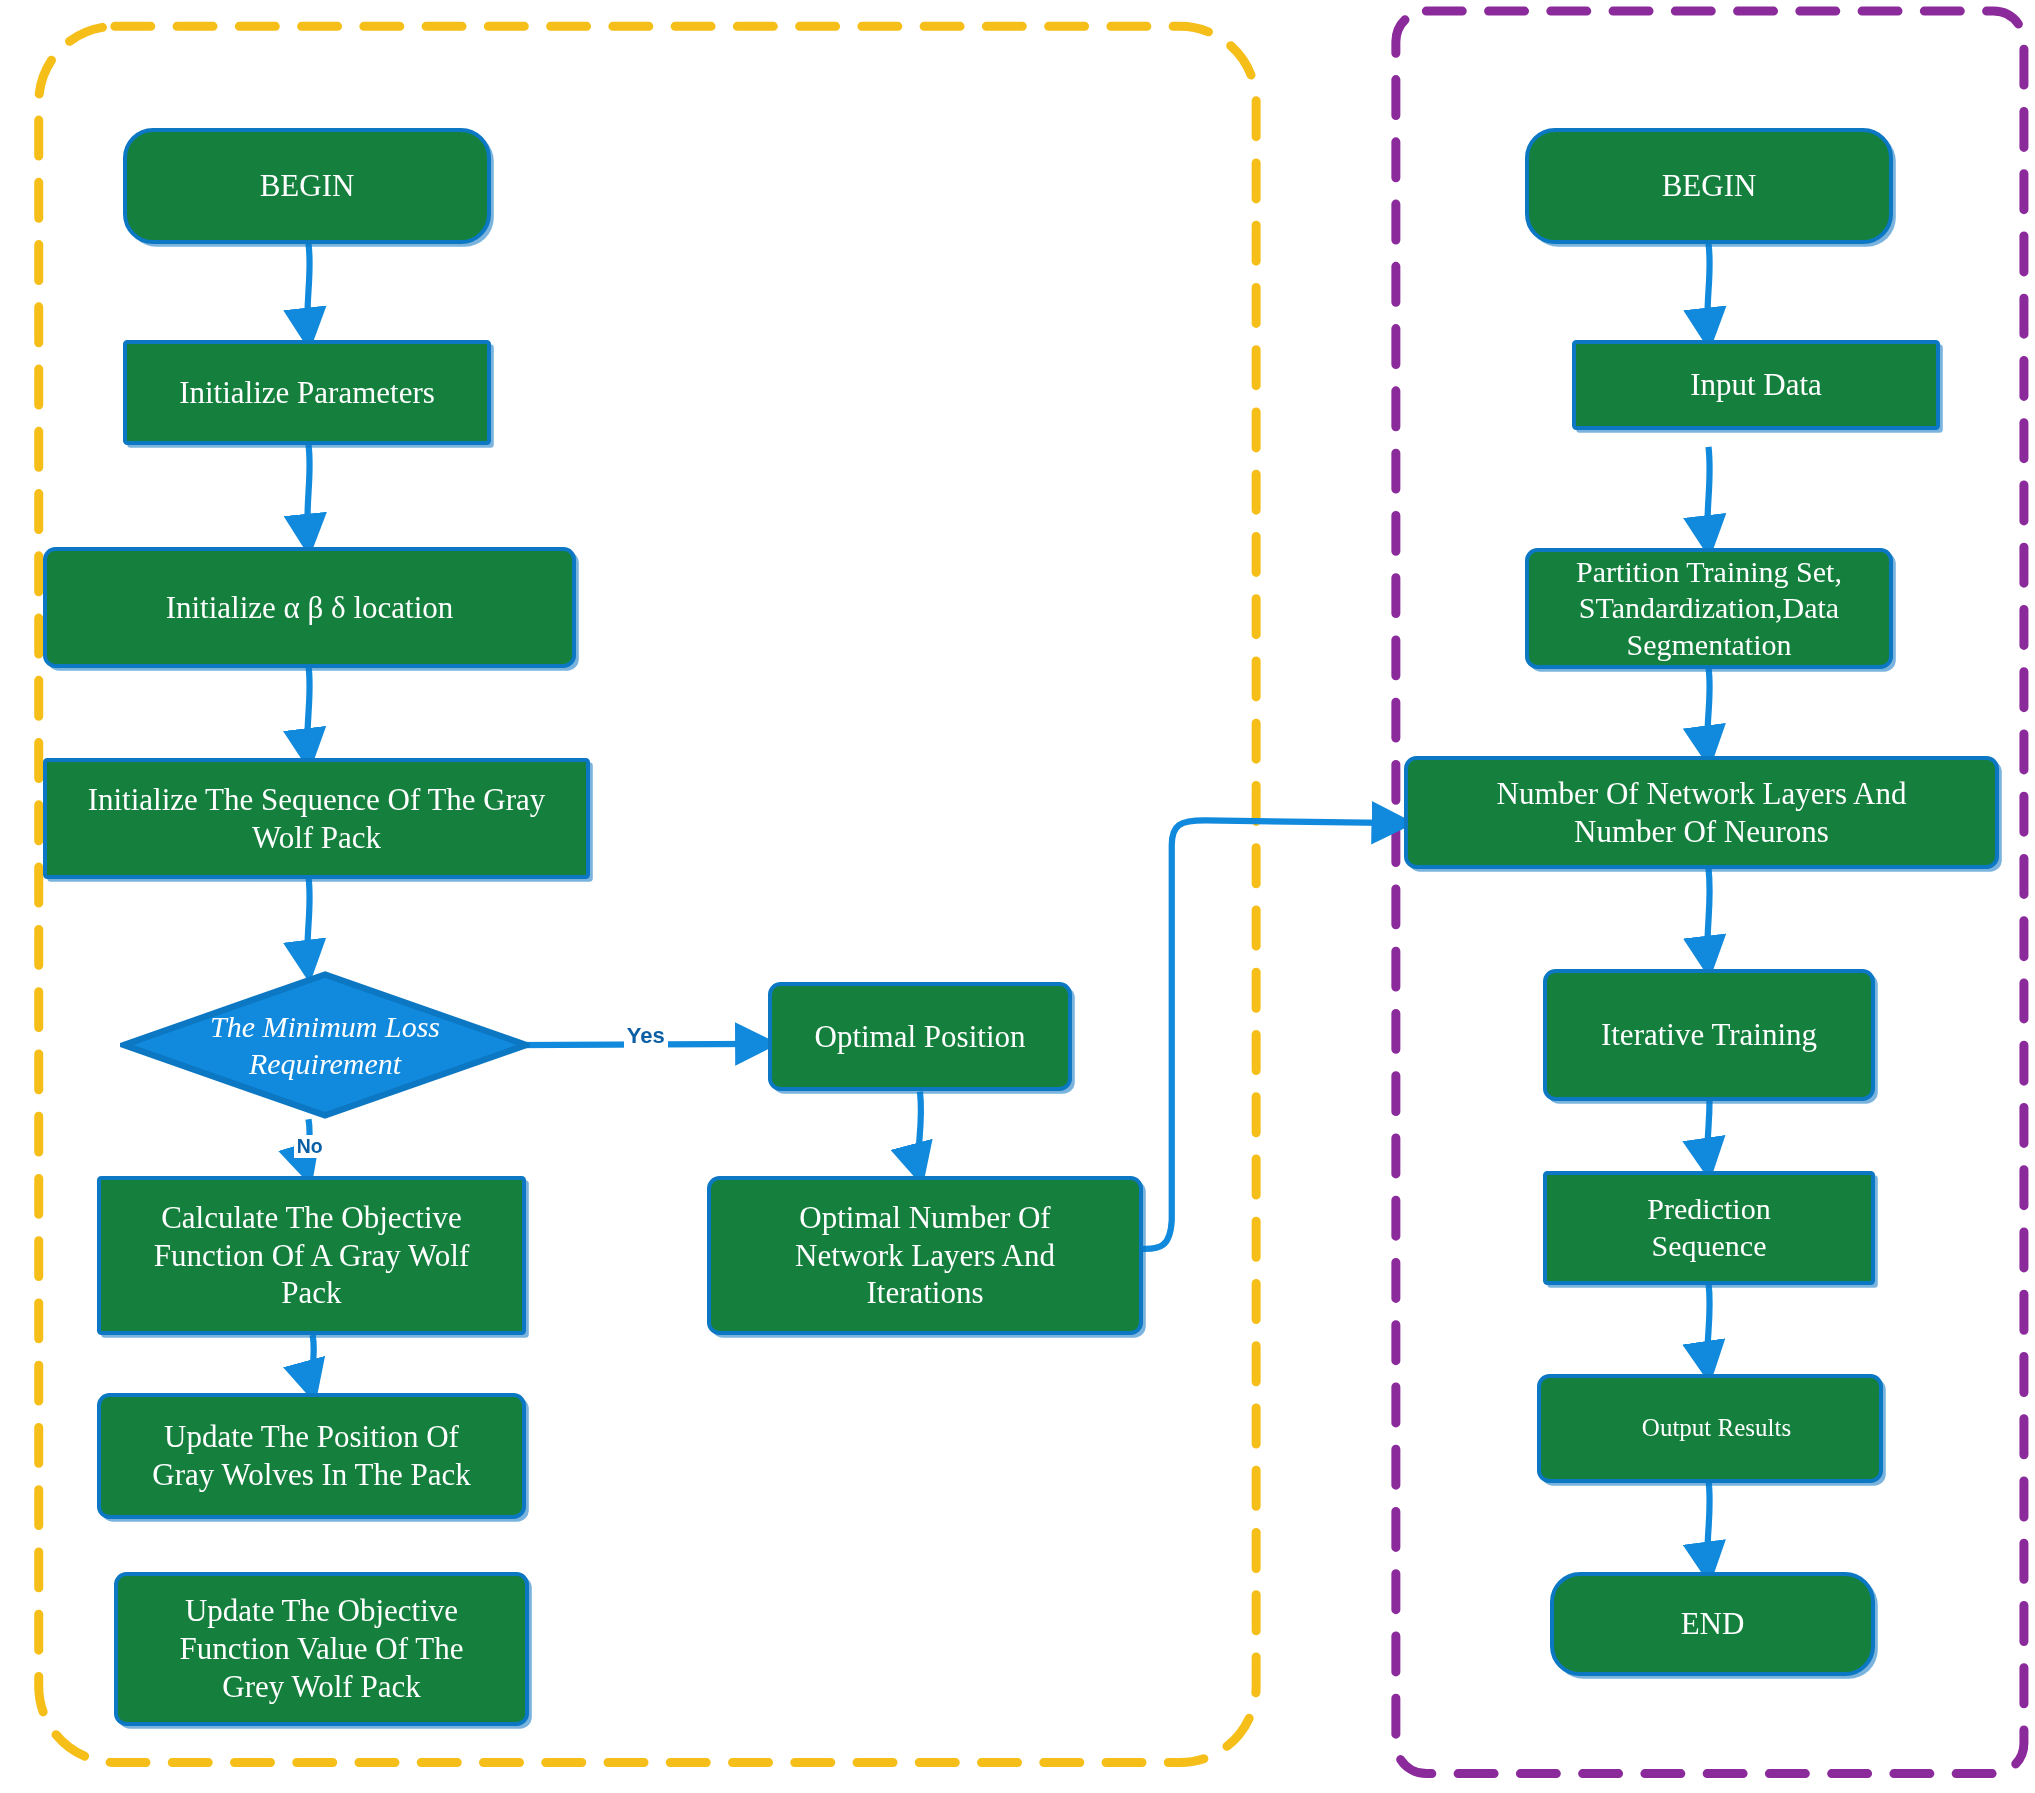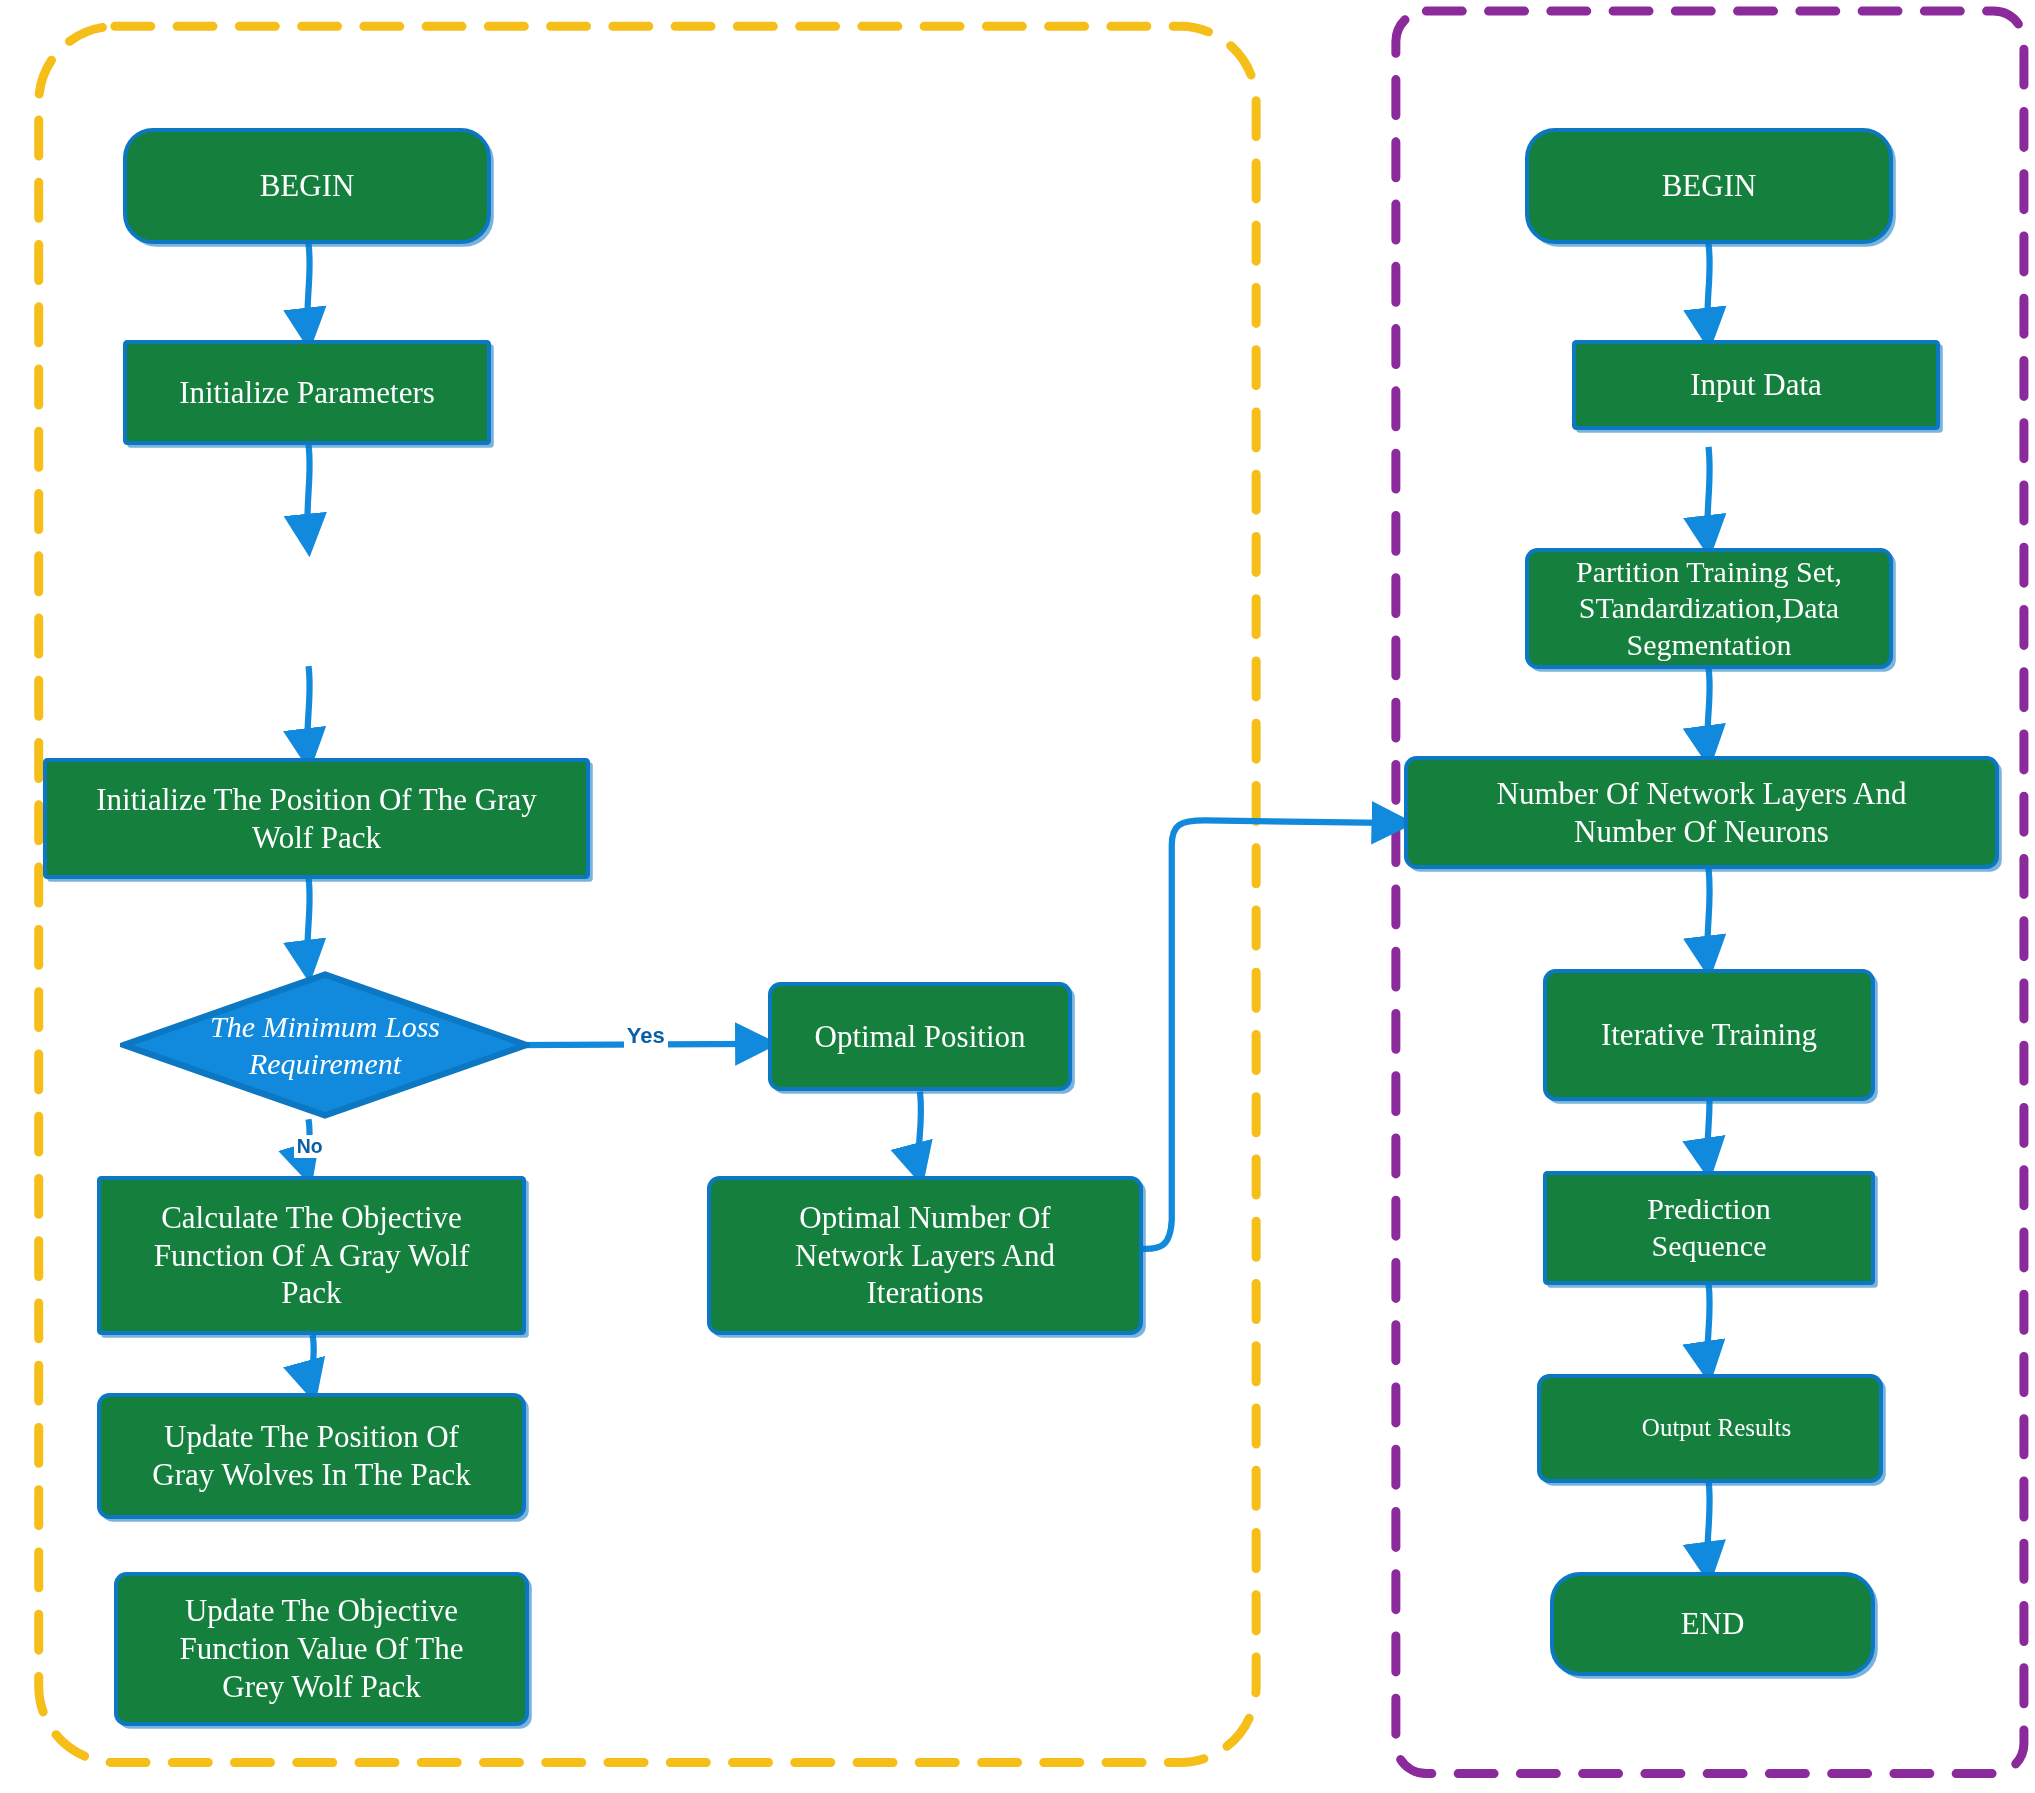--- a/index.html
+++ b/index.html
@@ -108,23 +108,26 @@
   </svg>
 
   <div class="node round" style="left:123px; top:128px; width:368px; height:116px; font-size:31px;">
     <span class="label">BEGIN</span>
   </div>
 
   <div class="node rect" style="left:123px; top:340px; width:368px; height:105px; font-size:31px;">
     <span class="label">Initialize Parameters</span>
   </div>
 
+  <div class="node soft" style="left:43px; top:547px; width:533px; height:121px; font-size:31px;">
+    <span class="label">Initialize  α  β  δ   location</span>
+  </div>
 
   <div class="node rect" style="left:43px; top:758px; width:547px; height:121px; font-size:31px;">
-    <span class="label">Initialize The Position Of The Gray
+    <span class="label">Initialize The Sequence Of The Gray
 Wolf Pack</span>
   </div>
 
   <div class="diamond-wrap" style="left:120px; top:971px; width:410px; height:148px;font-style:italic;">
     <svg width="410" height="148" viewBox="0 0 592 214">
       <polygon points="296,5 587,107 296,209 5,107" fill="#1189DC" stroke="#0C77C2" stroke-width="9"></polygon>
     </svg>
     <div class="diamond-label" style="font-size:30px;">The Minimum Loss
 Requirement</div>
   </div>

